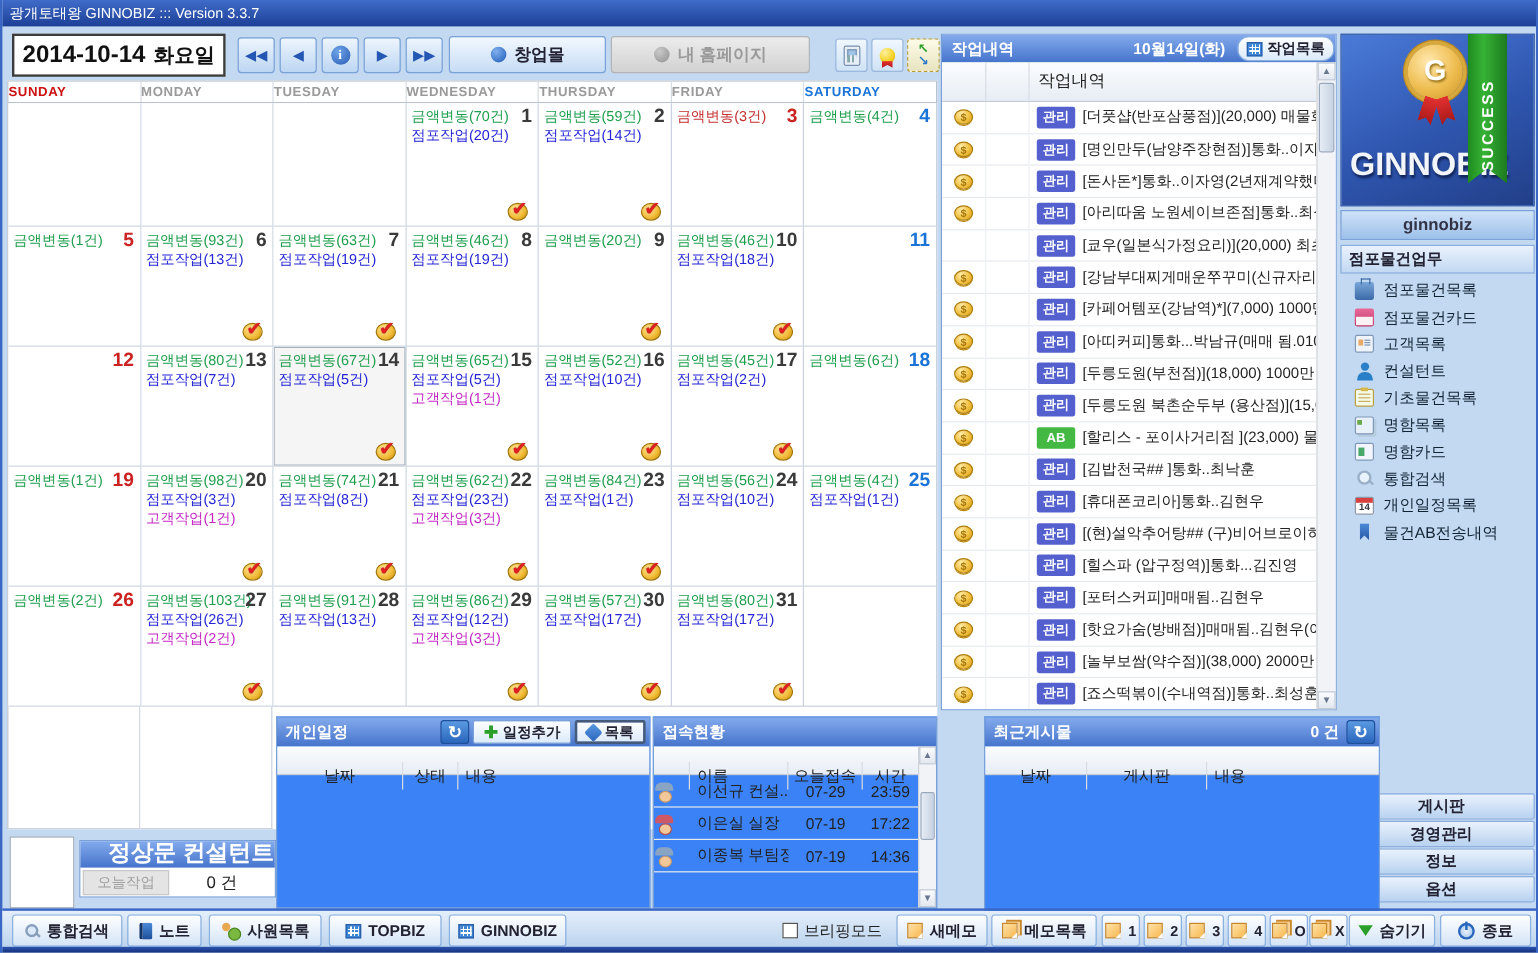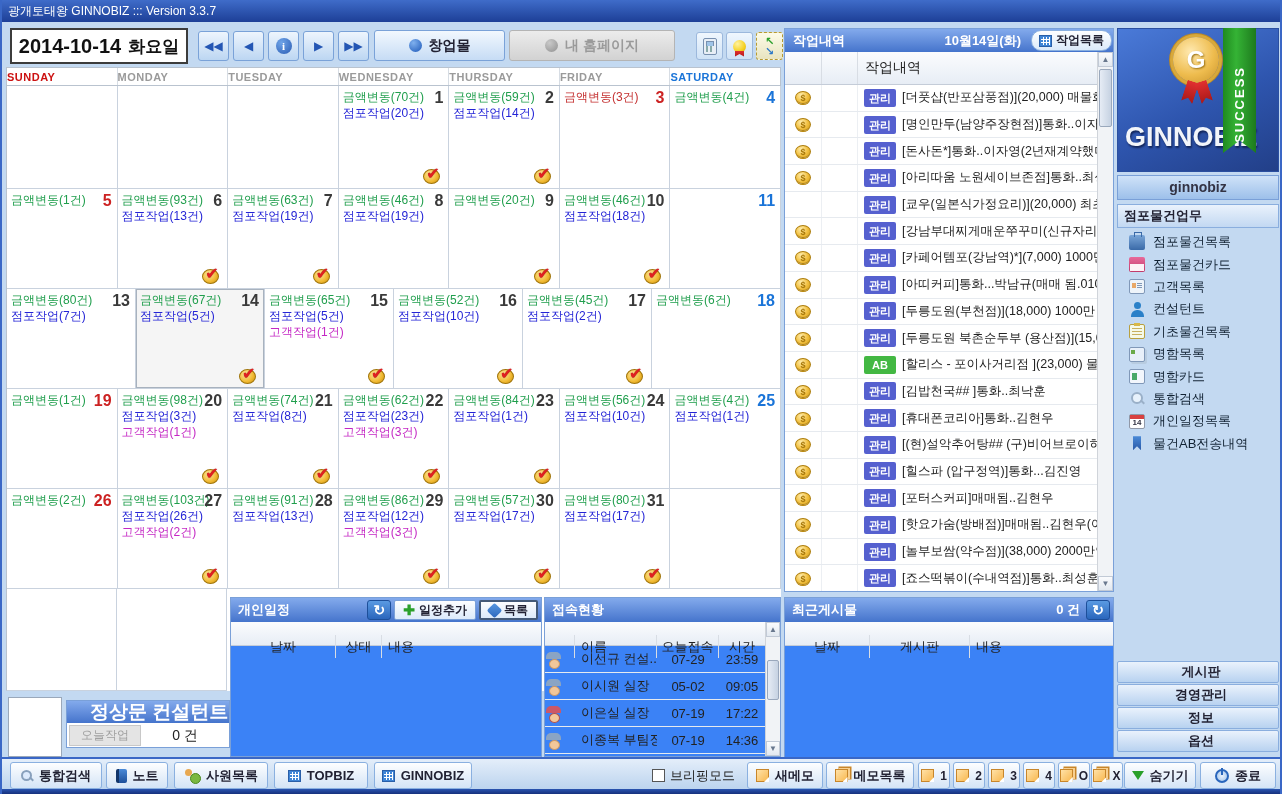--- a/index.html
+++ b/index.html
@@ -362,20 +362,23 @@
             <span class="cc-coin"></span>
             <span class="cc-check">✔</span>
           </span>
         </div>
         <div class="cal-cell">
           <span class="cal-day blue">11</span>
         </div>
       </div>
       <div class="cal-row r3">
         <div class="cal-cell">
+          <span class="cal-day red">12</span>
+        </div>
+        <div class="cal-cell">
           <div class="cal-entries">
             <div class="cal-entry green">금액변동(80건)</div>
             <div class="cal-entry blue">점포작업(7건)</div>
           </div>
           <span class="cal-day">13</span>
         </div>
         <div class="cal-cell today">
           <div class="cal-entries">
             <div class="cal-entry green">금액변동(67건)</div>
             <div class="cal-entry blue">점포작업(5건)</div>
@@ -828,46 +831,40 @@
     <div class="col" style="flex:1;border-right:none">시간</div>
   </div>
   <div style="position:absolute;left:0;top:48px;right:15px;bottom:0;overflow:hidden">
       <div class="crow">
         <div style="width: 30px;"><span class="avatar"></span></div>
         <div style="width: 82px; padding-left: 6px; overflow: hidden; white-space: nowrap;">이선규 컨설...</div>
         <div style="width: 62px; text-align: center;">07-29</div>
         <div style="flex: 1 1 0%; text-align: center;">23:59</div>
       </div>
       <div class="crow">
-        <div style="width: 30px;"><span class="avatar"></span></div>
-        <div style="width: 82px; padding-left: 6px; overflow: hidden; white-space: nowrap;">이시원 실장</div>
-        <div style="width: 62px; text-align: center;">05-02</div>
-        <div style="flex: 1 1 0%; text-align: center;">09:05</div>
-      </div>
-      <div class="crow">
         <div style="width: 30px;"><span class="avatar f"></span></div>
         <div style="width: 82px; padding-left: 6px; overflow: hidden; white-space: nowrap;">이은실 실장</div>
         <div style="width: 62px; text-align: center;">07-19</div>
         <div style="flex: 1 1 0%; text-align: center;">17:22</div>
       </div>
       <div class="crow">
         <div style="width: 30px;"><span class="avatar"></span></div>
         <div style="width: 82px; padding-left: 6px; overflow: hidden; white-space: nowrap;">이종복 부팀장</div>
         <div style="width: 62px; text-align: center;">07-19</div>
         <div style="flex: 1 1 0%; text-align: center;">14:36</div>
       </div>
     </div>
   <div class="sbar" style="top:24px;width:15px">
     <div class="sa up">▲</div>
     <div class="sthumb" style="top:38px;height:40px"></div>
     <div class="sa dn">▼</div>
   </div>
 </div>
 
-<div class="panel" style="left:782px;top:597px;width:330px;height:168px">
+<div class="panel" style="left:818px;top:597px;width:330px;height:168px">
   <div class="p-head">
     <span style="flex:1">최근게시물</span>
     <span style="font-weight:bold;margin-right:6px">0 건</span>
     <button class="refbtn"><span>↻</span></button>
   </div>
   <div class="p-cols" style="top:24px">
     <div class="col" style="width:85px">날짜</div>
     <div class="col" style="width:100px">게시판</div>
     <div class="col" style="flex:1;justify-content:flex-start;padding-left:6px;border-right:none">내용</div>
   </div>

